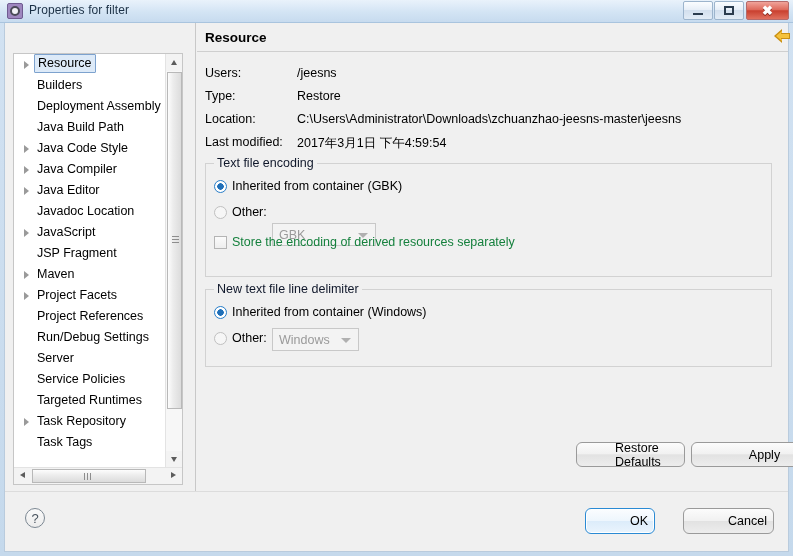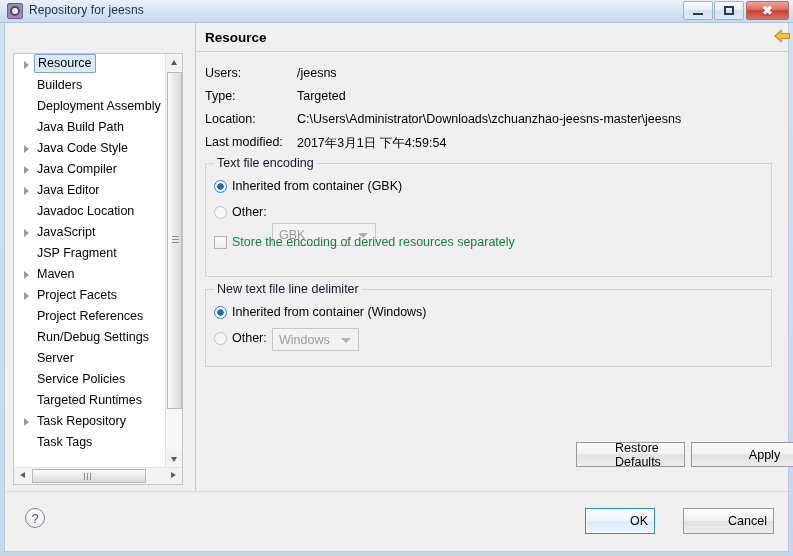--- a/index.html
+++ b/index.html
@@ -357,21 +357,21 @@
     position: absolute; left: 18px; top: 0;
     font-size: 12.5px; color: #15803d; white-space: nowrap;
     line-height: 17px;
   }
 
   
   .btn {
     position: absolute;
     box-sizing: border-box;
     border: 1px solid #9a9a9a;
-    border-radius: 0;
+    border-radius: 6px;
     background: linear-gradient(180deg,#fcfcfc 0%,#f1f1f1 48%,#e2e2e2 51%,#ededed 100%);
     font-family: "Liberation Sans", sans-serif;
     font-size: 12.5px;
     color: #000000;
     display: flex;
     align-items: center;
     justify-content: center;
     cursor: default;
     padding-left: 38px;
   }
@@ -404,21 +404,21 @@
 </style>
 </head>
 <body>
 
 <div id="window">
 
   <div id="titlebar">
     <div id="app-icon">
       <div class="gear"></div>
     </div>
-    <div id="title-text">Repository for jeesns</div>
+    <div id="title-text">Properties for filter</div>
 
     <div class="winbtn" id="btn-min">
       <div class="glyph">
           <div class="bar"></div>
         </div>
     </div>
     <div class="winbtn" id="btn-max">
       <div class="glyph">
           <div class="sq"></div>
         </div>
@@ -497,21 +497,21 @@
                 <div class="tail"></div>
             </div>
           </div>
 
         </div>
 
         <div class="info-label" style="left:8px; top:43px;">Users:</div>
         <div class="info-value" style="left:100px; top:43px;">/jeesns</div>
 
         <div class="info-label" style="left:8px; top:66px;">Type:</div>
-        <div class="info-value" style="left:100px; top:66px;">Targeted</div>
+        <div class="info-value" style="left:100px; top:66px;">Restore</div>
 
         <div class="info-label" style="left:8px; top:89px;">Location:</div>
         <div class="info-value" style="left:100px; top:89px;">C:\Users\Administrator\Downloads\zchuanzhao-jeesns-master\jeesns</div>
 
         <div class="info-label" style="left:8px; top:112px;">Last modified:</div>
         <div class="info-value" style="left:100px; top:112px;">2017年3月1日 下午4:59:54</div>
 
         <div class="groupbox" style="left:8px; top:140px; width:567px; height:114px;">
           <div class="group-title">Text file encoding</div>
 

